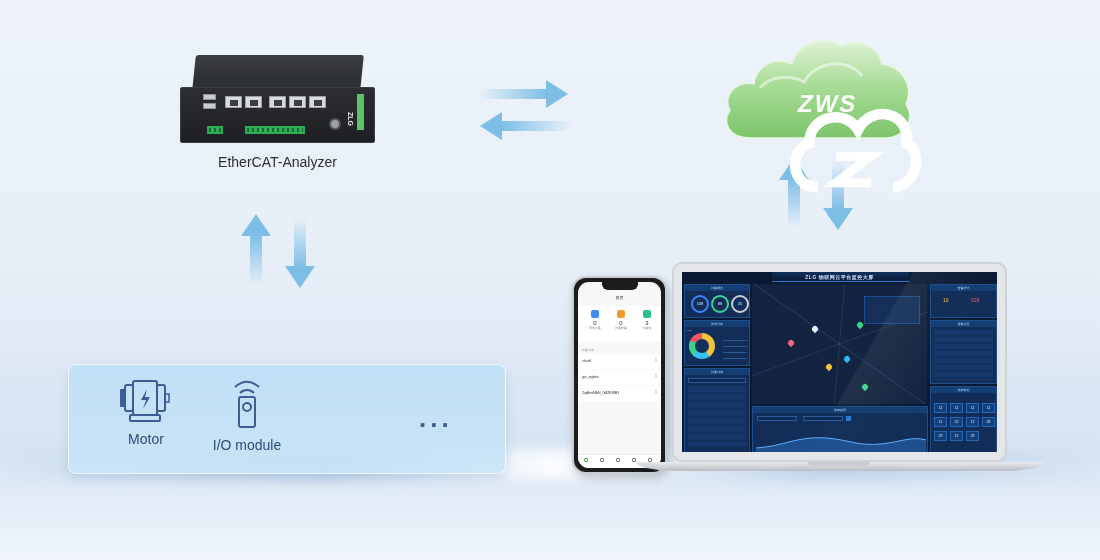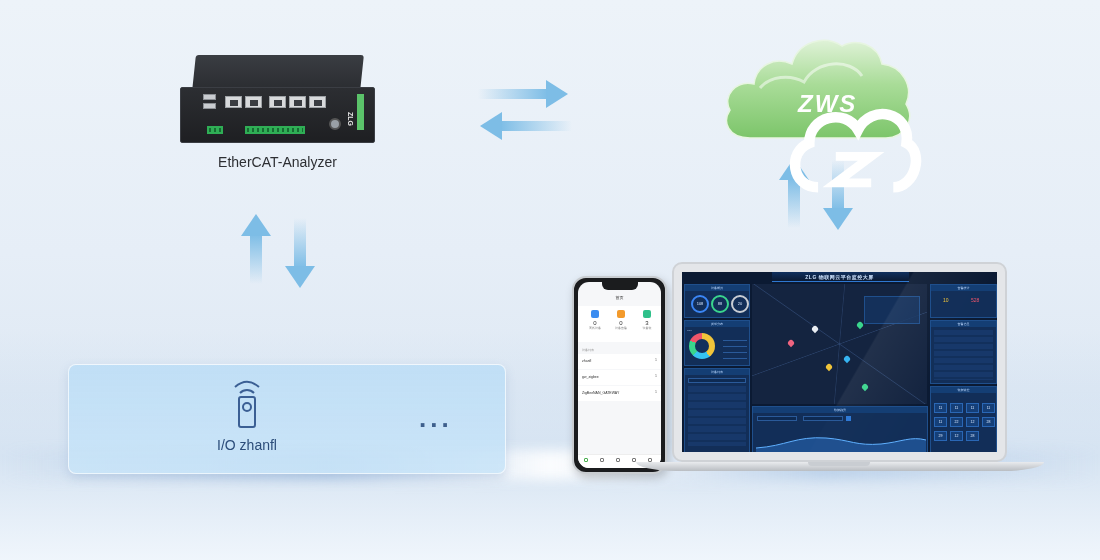--- a/index.html
+++ b/index.html
@@ -209,28 +209,40 @@
     <path d="M40 58 C50 46 70 44 84 52 C96 30 130 28 142 46" fill="none" stroke="rgba(255,255,255,0.5)" stroke-width="3"></path>
   </svg>
   <svg class="cloud-logo" viewBox="0 0 32 26">
     <path d="M8 22 C2 22 1 14 6 12 C6 6 14 4 17 9 C20 3 29 5 28 12 C32 14 30 22 25 22" fill="none" stroke="#fff" stroke-width="2.4"></path>
     <path d="M12 15 L20 15 L12 21 L20 21" fill="none" stroke="#fff" stroke-width="2"></path>
   </svg>
   <div class="cloud-label">ZWS</div>
 </div>
 
 <div class="panel">
+  <div class="panel-item" style="left:42px; width:70px">
+    <svg width="60" height="44" viewBox="0 0 60 44">
+      <rect x="4" y="10" width="5" height="18" rx="1" fill="#3b5f94"></rect>
+      <rect x="9" y="6" width="8" height="26" rx="2" fill="none" stroke="#3b5f94" stroke-width="2"></rect>
+      <rect x="17" y="2" width="24" height="34" rx="2" fill="none" stroke="#3b5f94" stroke-width="2"></rect>
+      <rect x="41" y="6" width="8" height="26" rx="2" fill="none" stroke="#3b5f94" stroke-width="2"></rect>
+      <rect x="49" y="15" width="4" height="8" fill="none" stroke="#3b5f94" stroke-width="1.5"></rect>
+      <rect x="14" y="36" width="30" height="6" rx="1" fill="none" stroke="#3b5f94" stroke-width="2"></rect>
+      <path d="M31 10 L25 21 L30 21 L27 30 L34 18 L29 18 Z" fill="#3b5f94"></path>
+    </svg>
+    <div>Motor</div>
+  </div>
   <div class="panel-item" style="left:138px; width:80px">
     <svg width="34" height="50" viewBox="0 0 34 50">
       <path d="M5 8 C13 1 21 1 29 8" fill="none" stroke="#3b5f94" stroke-width="2"></path>
       <path d="M10 14 C14 10 20 10 24 14" fill="none" stroke="#3b5f94" stroke-width="2"></path>
       <rect x="9" y="18" width="16" height="30" rx="2" fill="none" stroke="#3b5f94" stroke-width="2"></rect>
       <circle cx="17" cy="28" r="4" fill="none" stroke="#3b5f94" stroke-width="2"></circle>
     </svg>
-    <div>I/O zhanfl</div>
+    <div>I/O module</div>
   </div>
   <div class="ellipsis">...</div>
 </div>
 
 <div class="phone">
   <div class="phone-screen">
     <div class="notch"></div>
     <div class="phone-title">首页</div>
     <div class="phone-stats">
       <div class="stat" style="left:4px">

